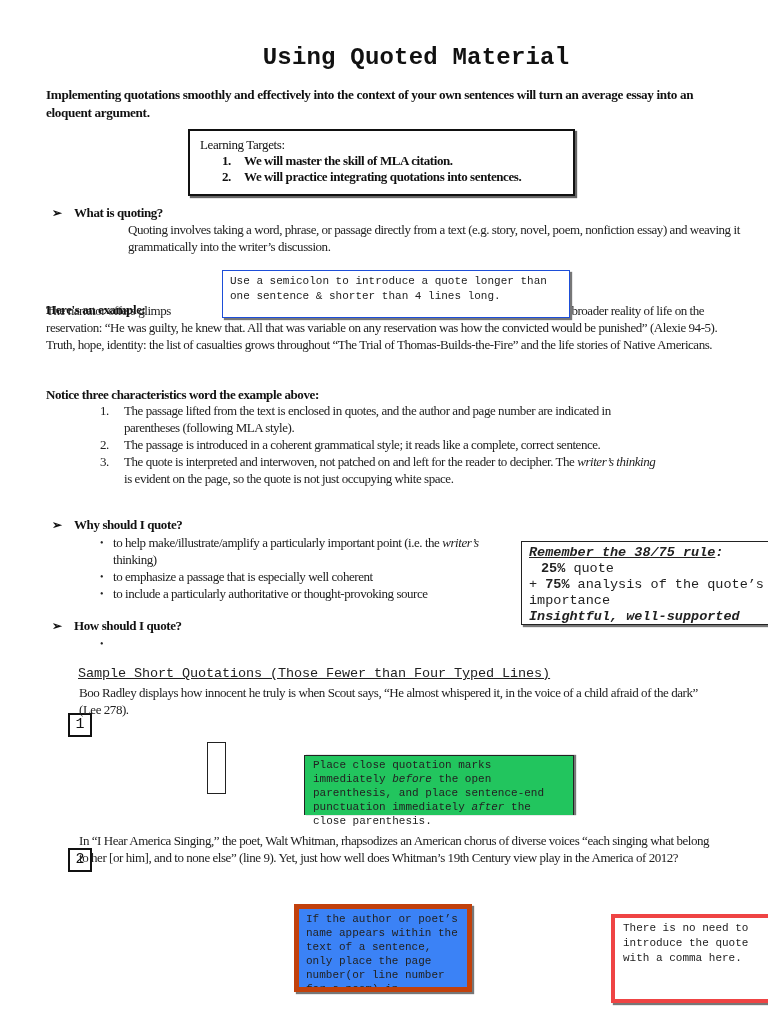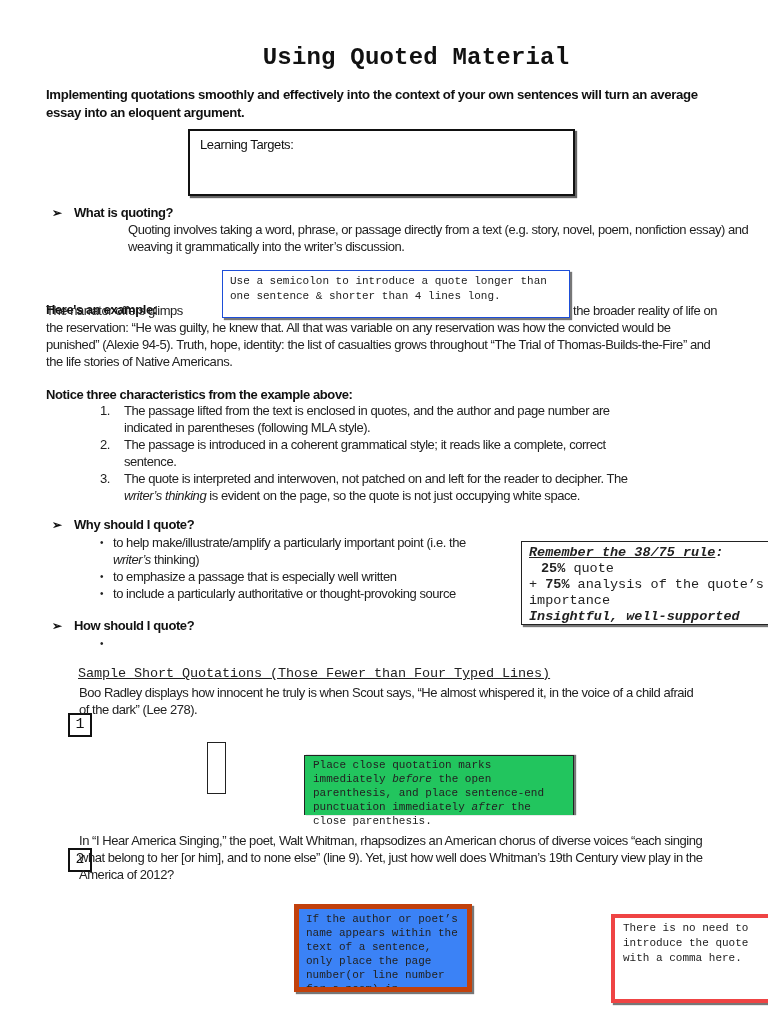--- a/index.html
+++ b/index.html
@@ -1,17 +1,17 @@
 <!DOCTYPE html>
 <html><head>
 <meta charset="utf-8">
 <style>
   html, body { margin: 0; padding: 0; background: #fff; }
   body { width: 768px; height: 1024px; position: relative; overflow: hidden; color: #111; }
-  .serif { font-family: Liberation Sans, sans-serif; }
+  .serif { font-family: Liberation Serif, serif; }
   .sans { font-family: Liberation Mono, monospace; margin-left: 32px; }
   .abs { position: absolute; }
 
   #title { left: 0; width: 768px; top: 44px; text-align: center; font-size: 24px; font-weight: bold; letter-spacing: 0.2px; }
   #intro { left: 46px; top: 86px; width: 680px; font-size: 13.2px; font-weight: bold; line-height: 18px; letter-spacing: -0.35px; }
 
   #lt-box { left: 188px; top: 129px; width: 387px; height: 67px; border: 2.5px solid #111; box-shadow: 2px 2px 1px #666; box-sizing: border-box; padding: 6px 0 0 10px; font-size: 13px; line-height: 16px; letter-spacing: -0.4px; }
   #lt-box .lt-head { font-weight: normal; }
   #lt-box .lt-item { font-weight: bold; padding-left: 22px; position: relative; }
   #lt-box .lt-item .num { display: inline-block; width: 22px; }
@@ -65,45 +65,47 @@
 </style>
 </head>
 <body>
 
 <div id="title" class="abs sans">Using Quoted Material</div>
 
 <div id="intro" class="abs serif">Implementing quotations smoothly and effectively into the context of your own sentences will turn an average essay into an eloquent argument.</div>
 
 <div id="lt-box" class="abs serif">
   <div class="lt-head">Learning Targets:</div>
+  <div class="lt-item"><span class="num">1.</span><span>We will master the skill of MLA citation.</span></div>
+  <div class="lt-item"><span class="num">2.</span><span>We will practice integrating quotations into sentences.</span></div>
 </div>
 
 <div id="wq-head" class="abs serif h-bullet">
   <span class="arrow">➢</span><span>What is quoting?</span>
 </div>
 <div id="wq-body" class="abs serif body-text">Quoting involves taking a word, phrase, or passage directly from a text (e.g. story, novel, poem, nonfiction essay) and weaving it grammatically into the writer’s discussion.</div>
 
 <div id="ex-head" class="abs serif h-bullet">Here's an example:</div>
 <div id="ex-body" class="abs serif body-text"><span>The narrator offers glimps</span><span style="display:inline-block;width:329px;"></span><span>s even into the broader reality of life on the reservation:  “He was guilty, he knew that.  All that was variable on any reservation was how the convicted would be punished” (Alexie 94-5).  Truth, hope, identity:  the list of casualties grows throughout “The Trial of Thomas-Builds-the-Fire” and the life stories of Native Americans.</span></div>
 
 <div id="semicolon-note" class="abs sans">Use a semicolon to introduce a quote longer than one sentence &amp; shorter than 4 lines long.</div>
 
-<div id="notice-head" class="abs serif h-bullet">Notice three characteristics from the example above:</div>
+<div id="notice-head" class="abs serif h-bullet">Notice three characteristics word the example above:</div>
 <div id="notice-list" class="abs serif body-text">
   <div class="ni"><span class="num">1.</span><span>The passage lifted from the text is enclosed in quotes, and the author and page number are indicated in parentheses (following MLA style).</span></div>
   <div class="ni"><span class="num">2.</span><span>The passage is introduced in a coherent grammatical style; it reads like a complete, correct sentence.</span></div>
   <div class="ni"><span class="num">3.</span><span>The quote is interpreted and interwoven, not patched on and left for the reader to decipher. The </span><i>writer’s thinking</i><span> is evident on the page, so the quote is not just occupying white space.</span></div>
 </div>
 
 <div id="why-head" class="abs serif h-bullet">
   <span class="arrow">➢</span><span>Why should I quote?</span>
 </div>
 <div id="why-list" class="abs serif body-text">
   <div class="bl"><span class="dot">•</span><span>to help make/illustrate/amplify a particularly important point (i.e. the </span><i>writer’s</i><span> thinking)</span></div>
-  <div class="bl"><span class="dot">•</span><span>to emphasize a passage that is especially well written</span></div>
+  <div class="bl"><span class="dot">•</span><span>to emphasize a passage that is especially well coherent</span></div>
   <div class="bl"><span class="dot">•</span><span>to include a particularly authoritative or thought-provoking source</span></div>
 </div>
 
 <div id="rule-box" class="abs sans">
   <div><span class="rule-title"><u>Remember the 38/75 rule</u><span>:</span></span></div>
   <div style="padding-left:12px;"><b>25%</b><span> quote</span></div>
   <div><span>+ </span><b>75%</b><span> analysis of the quote’s importance</span></div>
   <div class="rule-cut">Insightful, well-supported</div>
 </div>
 

